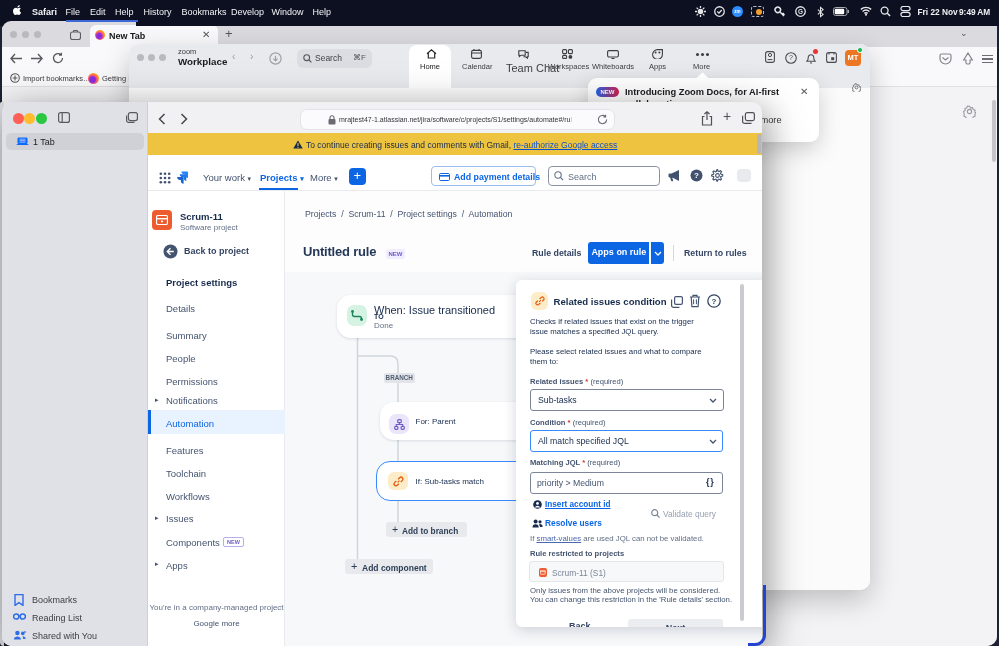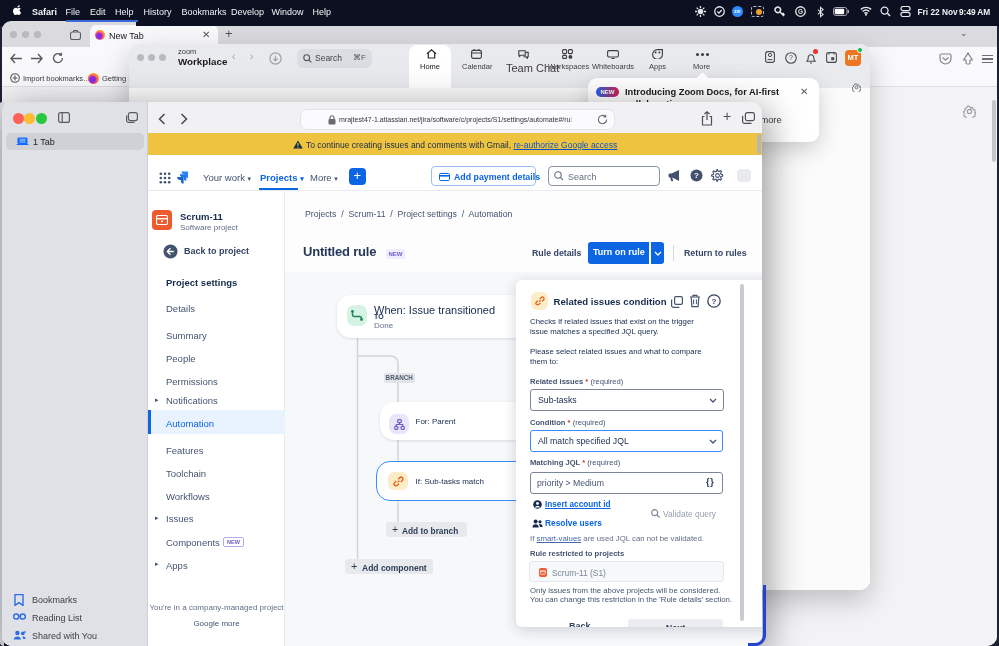--- a/index.html
+++ b/index.html
@@ -79,21 +79,21 @@
   <div class="tl" style="left:7.5px;top:4px;width:7px;height:7px;background:#b9b9be;"></div>
   <div class="tl" style="left:19.5px;top:4px;width:7px;height:7px;background:#b9b9be;"></div>
   <div class="tl" style="left:31.5px;top:4px;width:7px;height:7px;background:#b9b9be;"></div>
   <svg class="abs" style="left:68px;top:2.5px;" width="11" height="10" viewBox="0 0 11 10">
           <rect x="0.5" y="2" width="10" height="7.5" rx="2" fill="none" stroke="#5c5c60" stroke-width="1.1"></rect>
           <path d="M3.5 2V1a1 1 0 0 1 1-.5h2a1 1 0 0 1 1 .5v1" fill="none" stroke="#5c5c60" stroke-width="1.1"></path>
         </svg>
 
   <div class="abs" style="left:88px;top:-2px;width:128px;height:22px;background:#f9f9fb;border-radius:6px 6px 0 0;"></div>
   <div class="tl" style="left:93px;top:3px;width:10px;height:10px;background:radial-gradient(circle at 42% 60%,#8a2be2 0 30%,#ff5f6d 48%,#ff9f1a 68%,#ffcd3c 85%);"></div>
-  <span class="abs" style="left:107px;top:4px;font-size:9px;color:#17171a;">New Tab</span>
+  <span class="abs" style="left:107px;top:4px;font-size:9px;color:#17171a;font-weight:bold;">New Tab</span>
   <span class="abs" style="left:200px;top:1.5px;font-size:10px;color:#55555a;">✕</span>
   <span class="abs" style="left:223px;top:-1px;font-size:13px;color:#55555a;">+</span>
   <span class="abs" style="left:958px;top:1px;font-size:9px;color:#55555a;">⌄</span>
 
   <div class="abs" style="left:0;top:20px;width:997px;height:40px;background:#f9f9fb;border-bottom:1px solid #e0e0e3;"></div>
   <svg class="abs" style="left:8px;top:26px;" width="13" height="11" viewBox="0 0 13 11">
           <path d="M5 1 1 5.5 5 10M1 5.5h11" stroke="#5a5a5e" stroke-width="1.4" fill="none"></path>
         </svg>
   <svg class="abs" style="left:28px;top:26px;" width="13" height="11" viewBox="0 0 13 11">
           <path d="M8 1l4 4.5L8 10M12 5.5H1" stroke="#5a5a5e" stroke-width="1.4" fill="none"></path>
@@ -397,21 +397,21 @@
     <span class="abs" style="left:18px;top:426.5px;font-size:9.5px;color:#44546f;">Apps</span>
     <span class="abs" style="left:0px;top:470px;width:137px;text-align:center;font-size:8px;color:#626f86;">You're in a company-managed project</span>
     <span class="abs" style="left:0px;top:486px;width:137px;text-align:center;font-size:8px;color:#44546f;">Google more</span>
 
     <div class="abs" style="left:137px;top:58px;width:476.5px;height:455px;background:#fdfdfe;"></div>
     <div class="abs" style="left:137px;top:139px;width:476.5px;height:374px;background:#f7f8f9;"></div>
     <span class="abs" style="left:157px;top:75.5px;font-size:8.7px;color:#44546f;">Projects&nbsp; /&nbsp; Scrum-11&nbsp; /&nbsp; Project settings&nbsp; /&nbsp; Automation</span>
     <span class="abs" style="left:155px;top:111px;font-size:13px;font-weight:bold;letter-spacing:-0.2px;color:#253858;">Untitled rule</span>
     <div class="abs" style="left:238px;top:115.6px;width:19px;height:10px;background:#f1edff;border-radius:2px;color:#6e5dc6;font-size:6px;font-weight:bold;text-align:center;line-height:10px;">NEW</div>
     <span class="abs" style="left:384px;top:114.8px;font-size:8.8px;font-weight:bold;color:#344563;">Rule details</span>
-    <div class="abs" style="left:440.4px;top:109px;width:61px;height:21.6px;background:#0c66e4;border-radius:3px 0 0 3px;color:#fff;font-size:9px;font-weight:bold;text-align:center;line-height:21.6px;">Turn on rule</div>
+    <div class="abs" style="left:440.4px;top:109px;width:61px;height:21.6px;background:#0c66e4;border-radius:3px 0 0 3px;color:#fff;font-size:9px;font-weight:bold;text-align:center;line-height:21.6px;">Apps on rule</div>
     <div class="abs" style="left:502.5px;top:109px;width:13.5px;height:21.6px;background:#0c66e4;border-radius:0 3px 3px 0;"></div>
     <svg class="abs" style="left:505.5px;top:117.5px;" width="8" height="5" viewBox="0 0 8 5">
           <path d="M1 1l3 3 3-3" fill="none" stroke="#fff" stroke-width="1.3"></path>
         </svg>
     <div class="abs" style="left:525px;top:112px;width:1px;height:16px;background:#d5d9e0;"></div>
     <span class="abs" style="left:536px;top:114.8px;font-size:8.8px;font-weight:bold;color:#344563;">Return to rules</span>
 
     <svg class="abs" style="left:137px;top:139px;" width="476" height="374" viewBox="0 0 476 374">
       <path d="M72.5 66 V287" fill="none" stroke="#d0d5dc" stroke-width="1.5"></path>
       <path d="M72.5 84 H105 Q113 84 113 92 V250" fill="none" stroke="#d0d5dc" stroke-width="1.5"></path>

